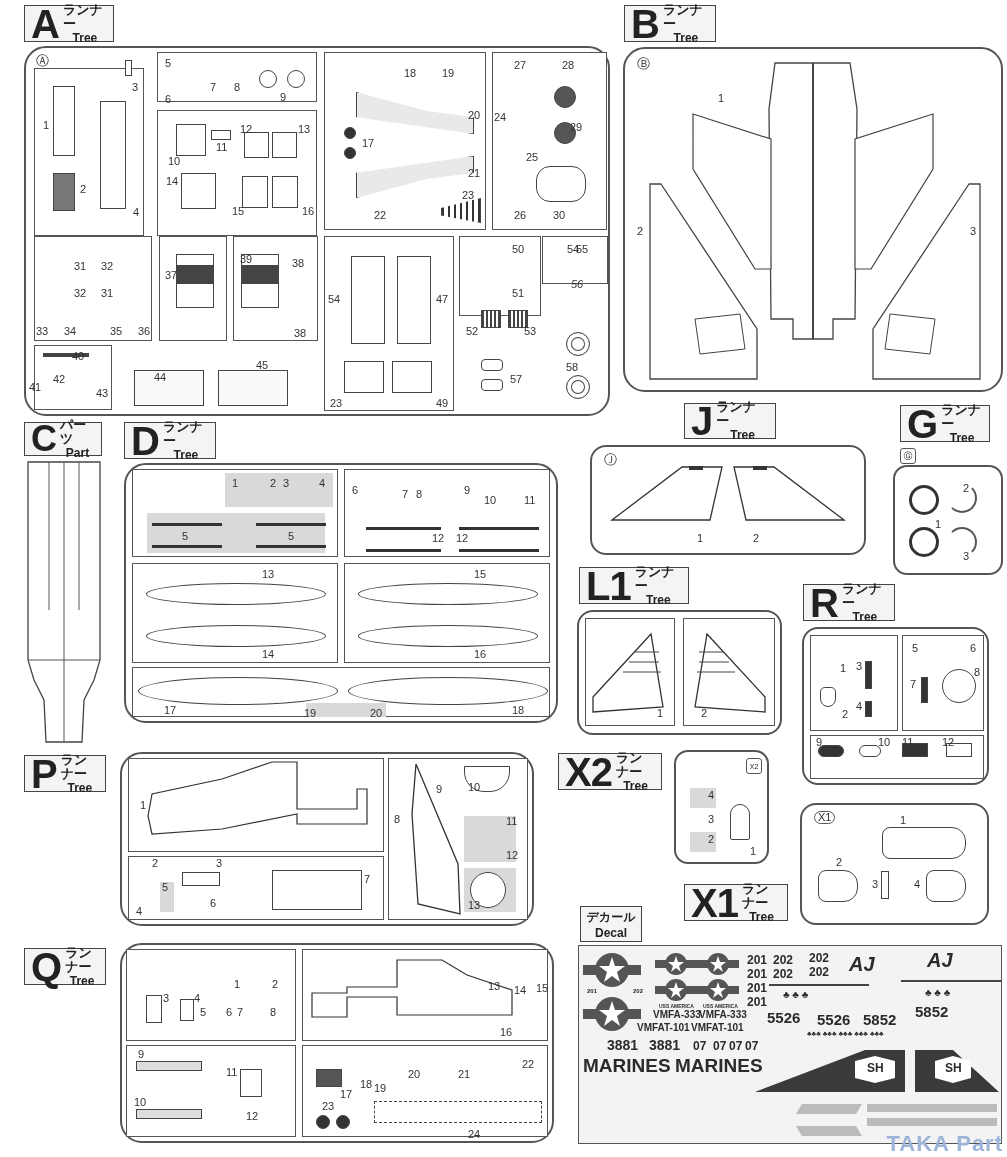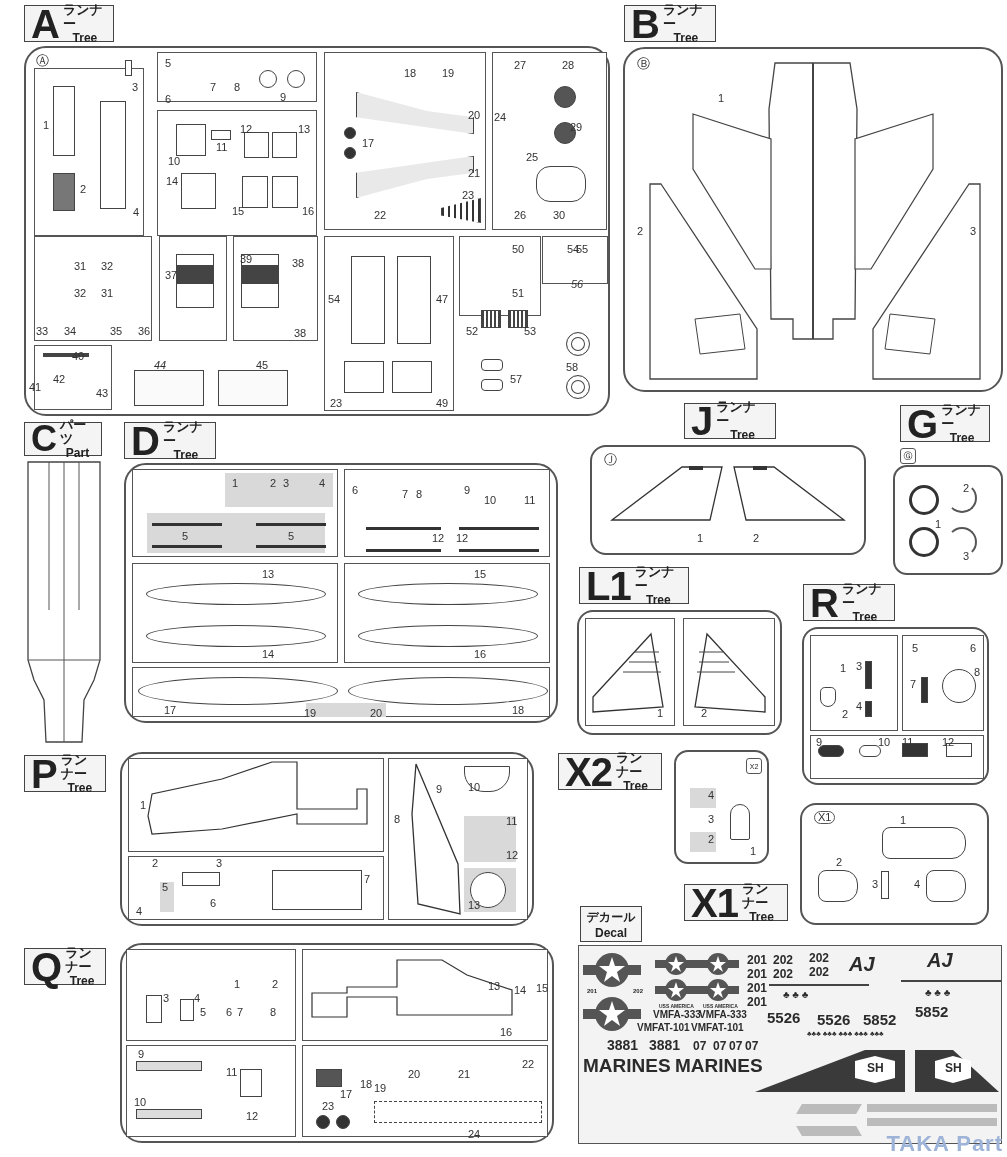--- a/index.html
+++ b/index.html
@@ -124,21 +124,21 @@
   <span class="pn" style="left:84px;top:278px;">35</span>
   <span class="pn" style="left:112px;top:278px;">36</span>
   <span class="pn" style="left:139px;top:222px;">37</span>
   <span class="pn" style="left:214px;top:206px;">39</span>
   <span class="pn" style="left:266px;top:210px;">38</span>
   <span class="pn" style="left:268px;top:280px;">38</span>
   <span class="pn" style="left:46px;top:303px;">40</span>
   <span class="pn" style="left:3px;top:334px;">41</span>
   <span class="pn" style="left:27px;top:326px;text-align:right;">42</span>
   <span class="pn" style="left:70px;top:340px;">43</span>
-  <span class="pn" style="left:128px;top:312px;font-style:italic;">44</span>
+  <span class="pn" style="left:128px;top:324px;">44</span>
   <span class="pn" style="left:230px;top:312px;">45</span>
   <span class="pn" style="left:302px;top:246px;">54</span>
   <span class="pn" style="left:410px;top:246px;">47</span>
   <span class="pn" style="left:304px;top:350px;">23</span>
   <span class="pn" style="left:410px;top:350px;">49</span>
   <span class="pn" style="left:486px;top:196px;">50</span>
   <span class="pn" style="left:486px;top:240px;">51</span>
   <span class="pn" style="left:440px;top:278px;">52</span>
   <span class="pn" style="left:498px;top:278px;">53</span>
   <span class="pn" style="left:541px;top:196px;">54</span>

